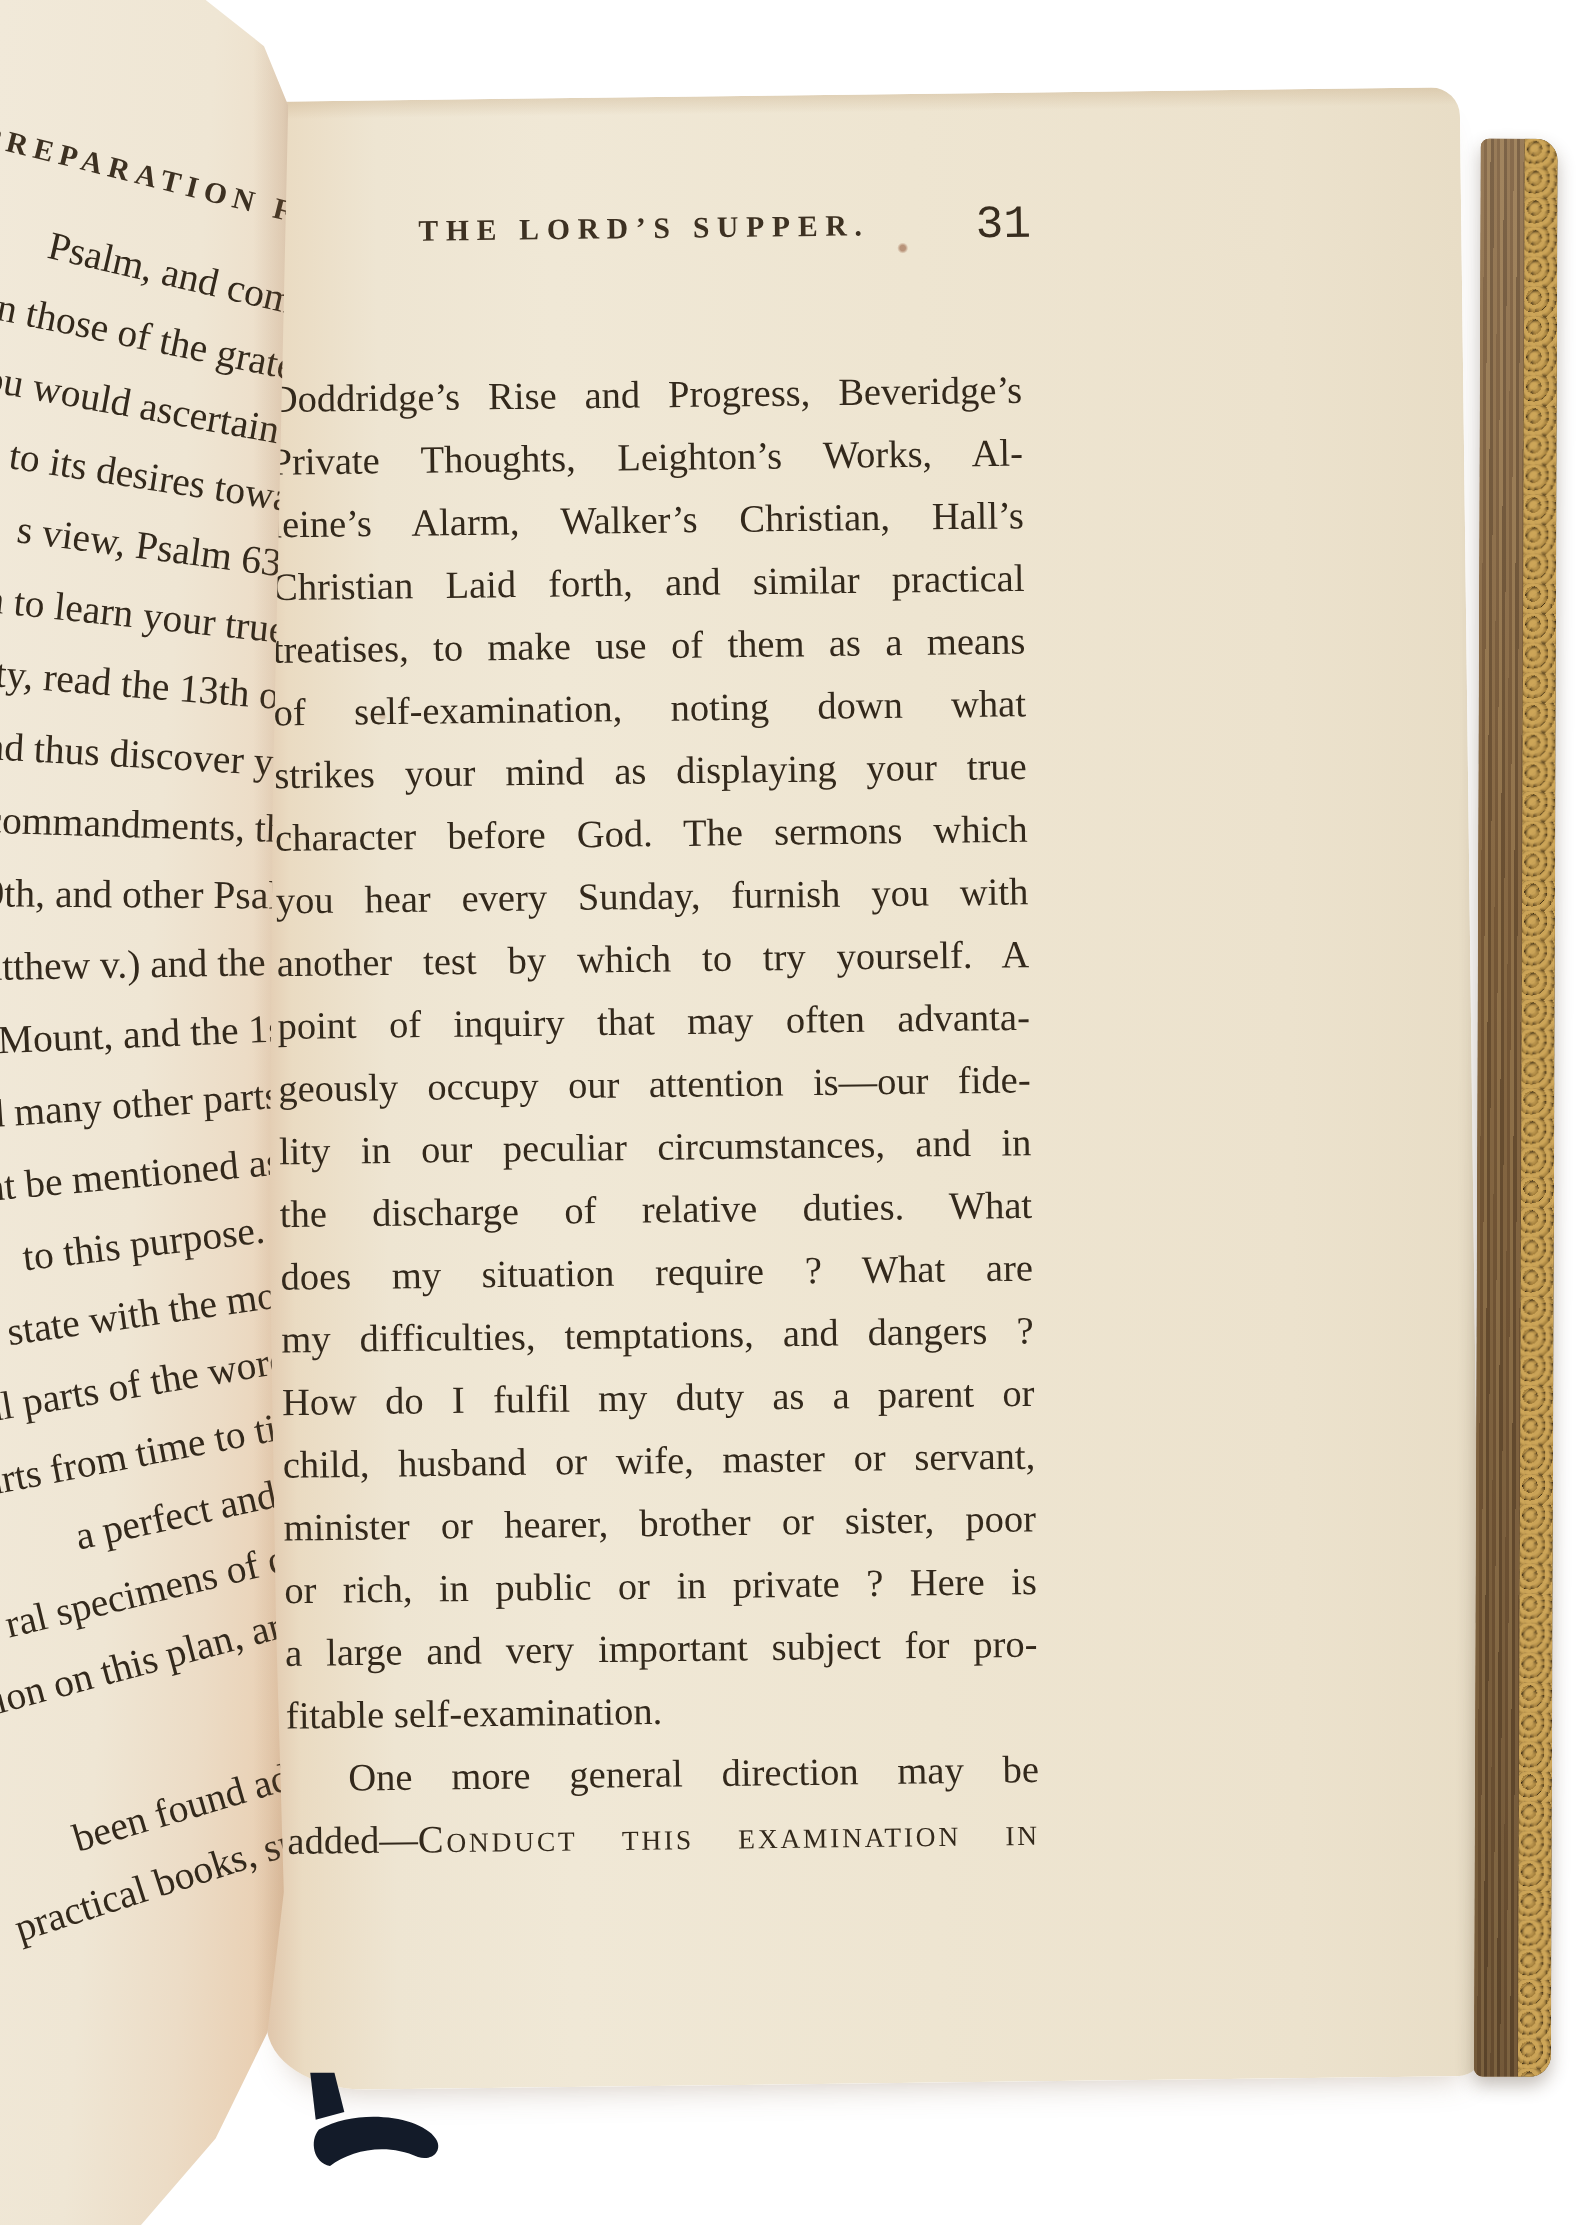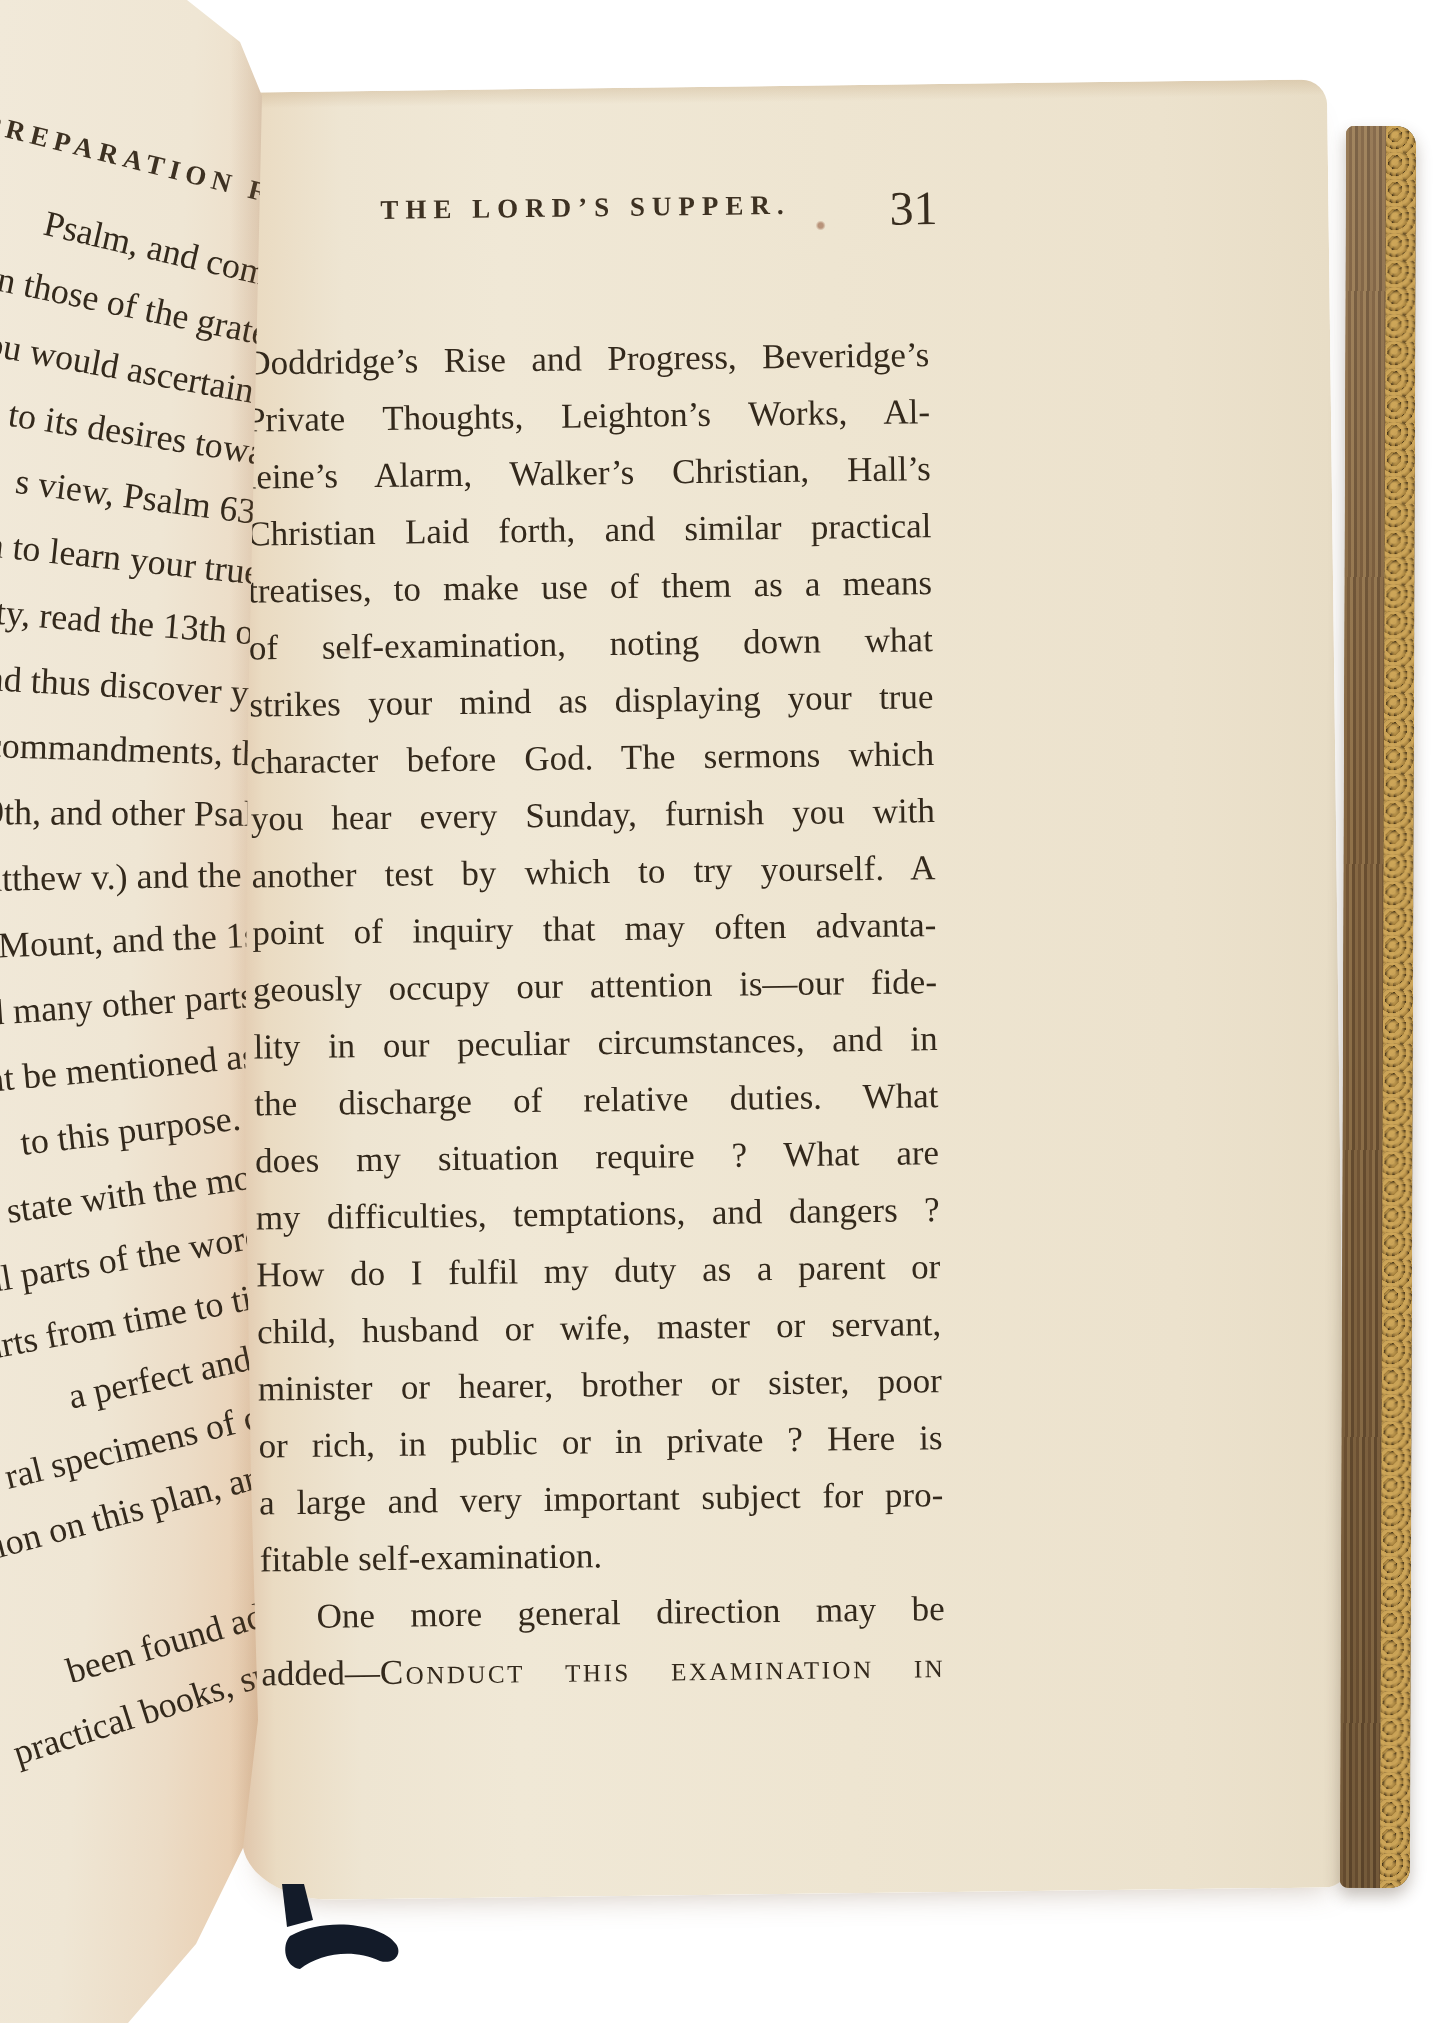--- a/index.html
+++ b/index.html
@@ -19,21 +19,21 @@
       linear-gradient(90deg,#e0c6ab 0px,#eadbc2 34px,#eee5d2 120px,#f0e8d6 280px,#eee5d1 55%,#ece2cd 85%,#e8ddc6 100%);
     border-radius:12px 26px 24px 90px / 12px 26px 24px 60px;
     box-shadow:0 20px 30px -20px rgba(120,90,60,0.35);
     z-index:1;
   }
   .rp-header-row{position:absolute;left:21px;top:104px;width:684px;height:46px;}
   .rp-header{
     position:absolute;left:0;right:0;text-align:center;
     font-size:27px;font-weight:bold;letter-spacing:7px;color:#3d3122;white-space:nowrap;
   }
-  .rp-pagenum{position:absolute;right:-10px;top:-8px;font-size:48px;color:#382d1f;}
+  .rp-pagenum{position:absolute;right:-10px;top:-8px;font-size:42px;color:#382d1f;font-family:Liberation Mono, monospace;}
   .rp-body{position:absolute;left:21px;top:242px;width:684px;}
   .rp-body2{position:absolute;left:21px;top:1439px;width:684px;}
   .rp-line{
     font-size:35px;line-height:57px;height:57px;color:#33291c;
     text-align:justify;text-align-last:justify;white-space:normal;
   }
   .rp-last{text-align-last:left;}
   .rp-indent{text-indent:56px;}
   .smallcaps{font-variant:small-caps;letter-spacing:2.5px;}
 

